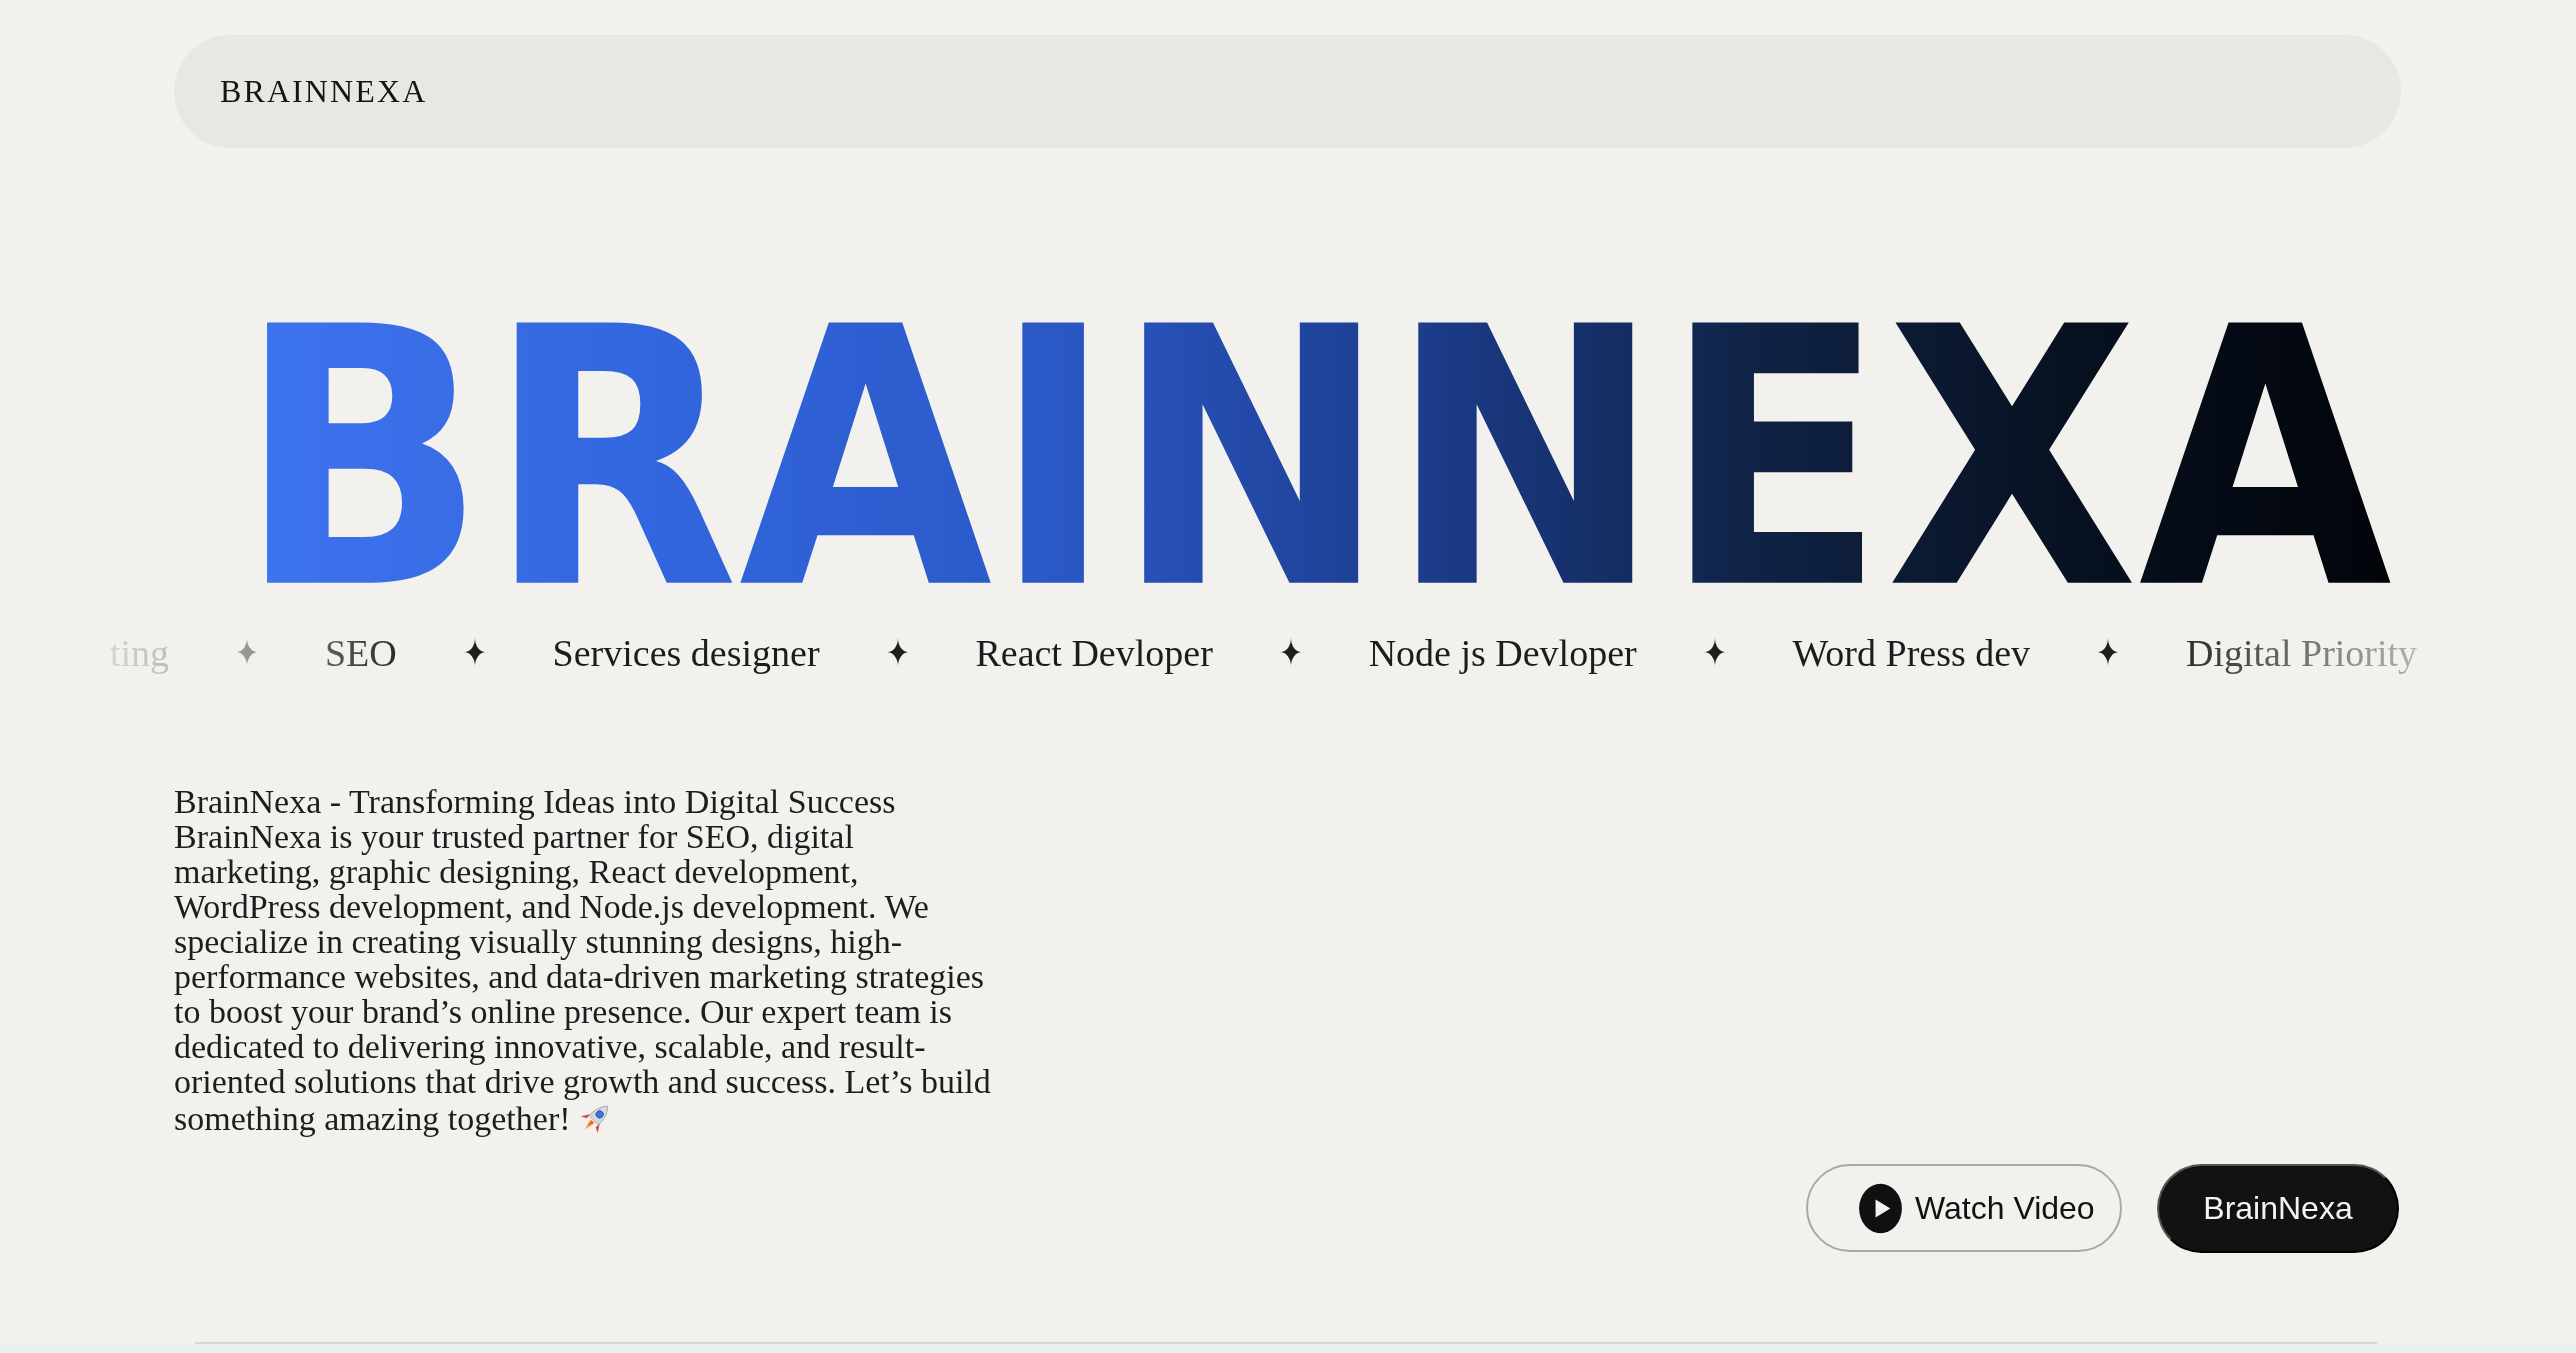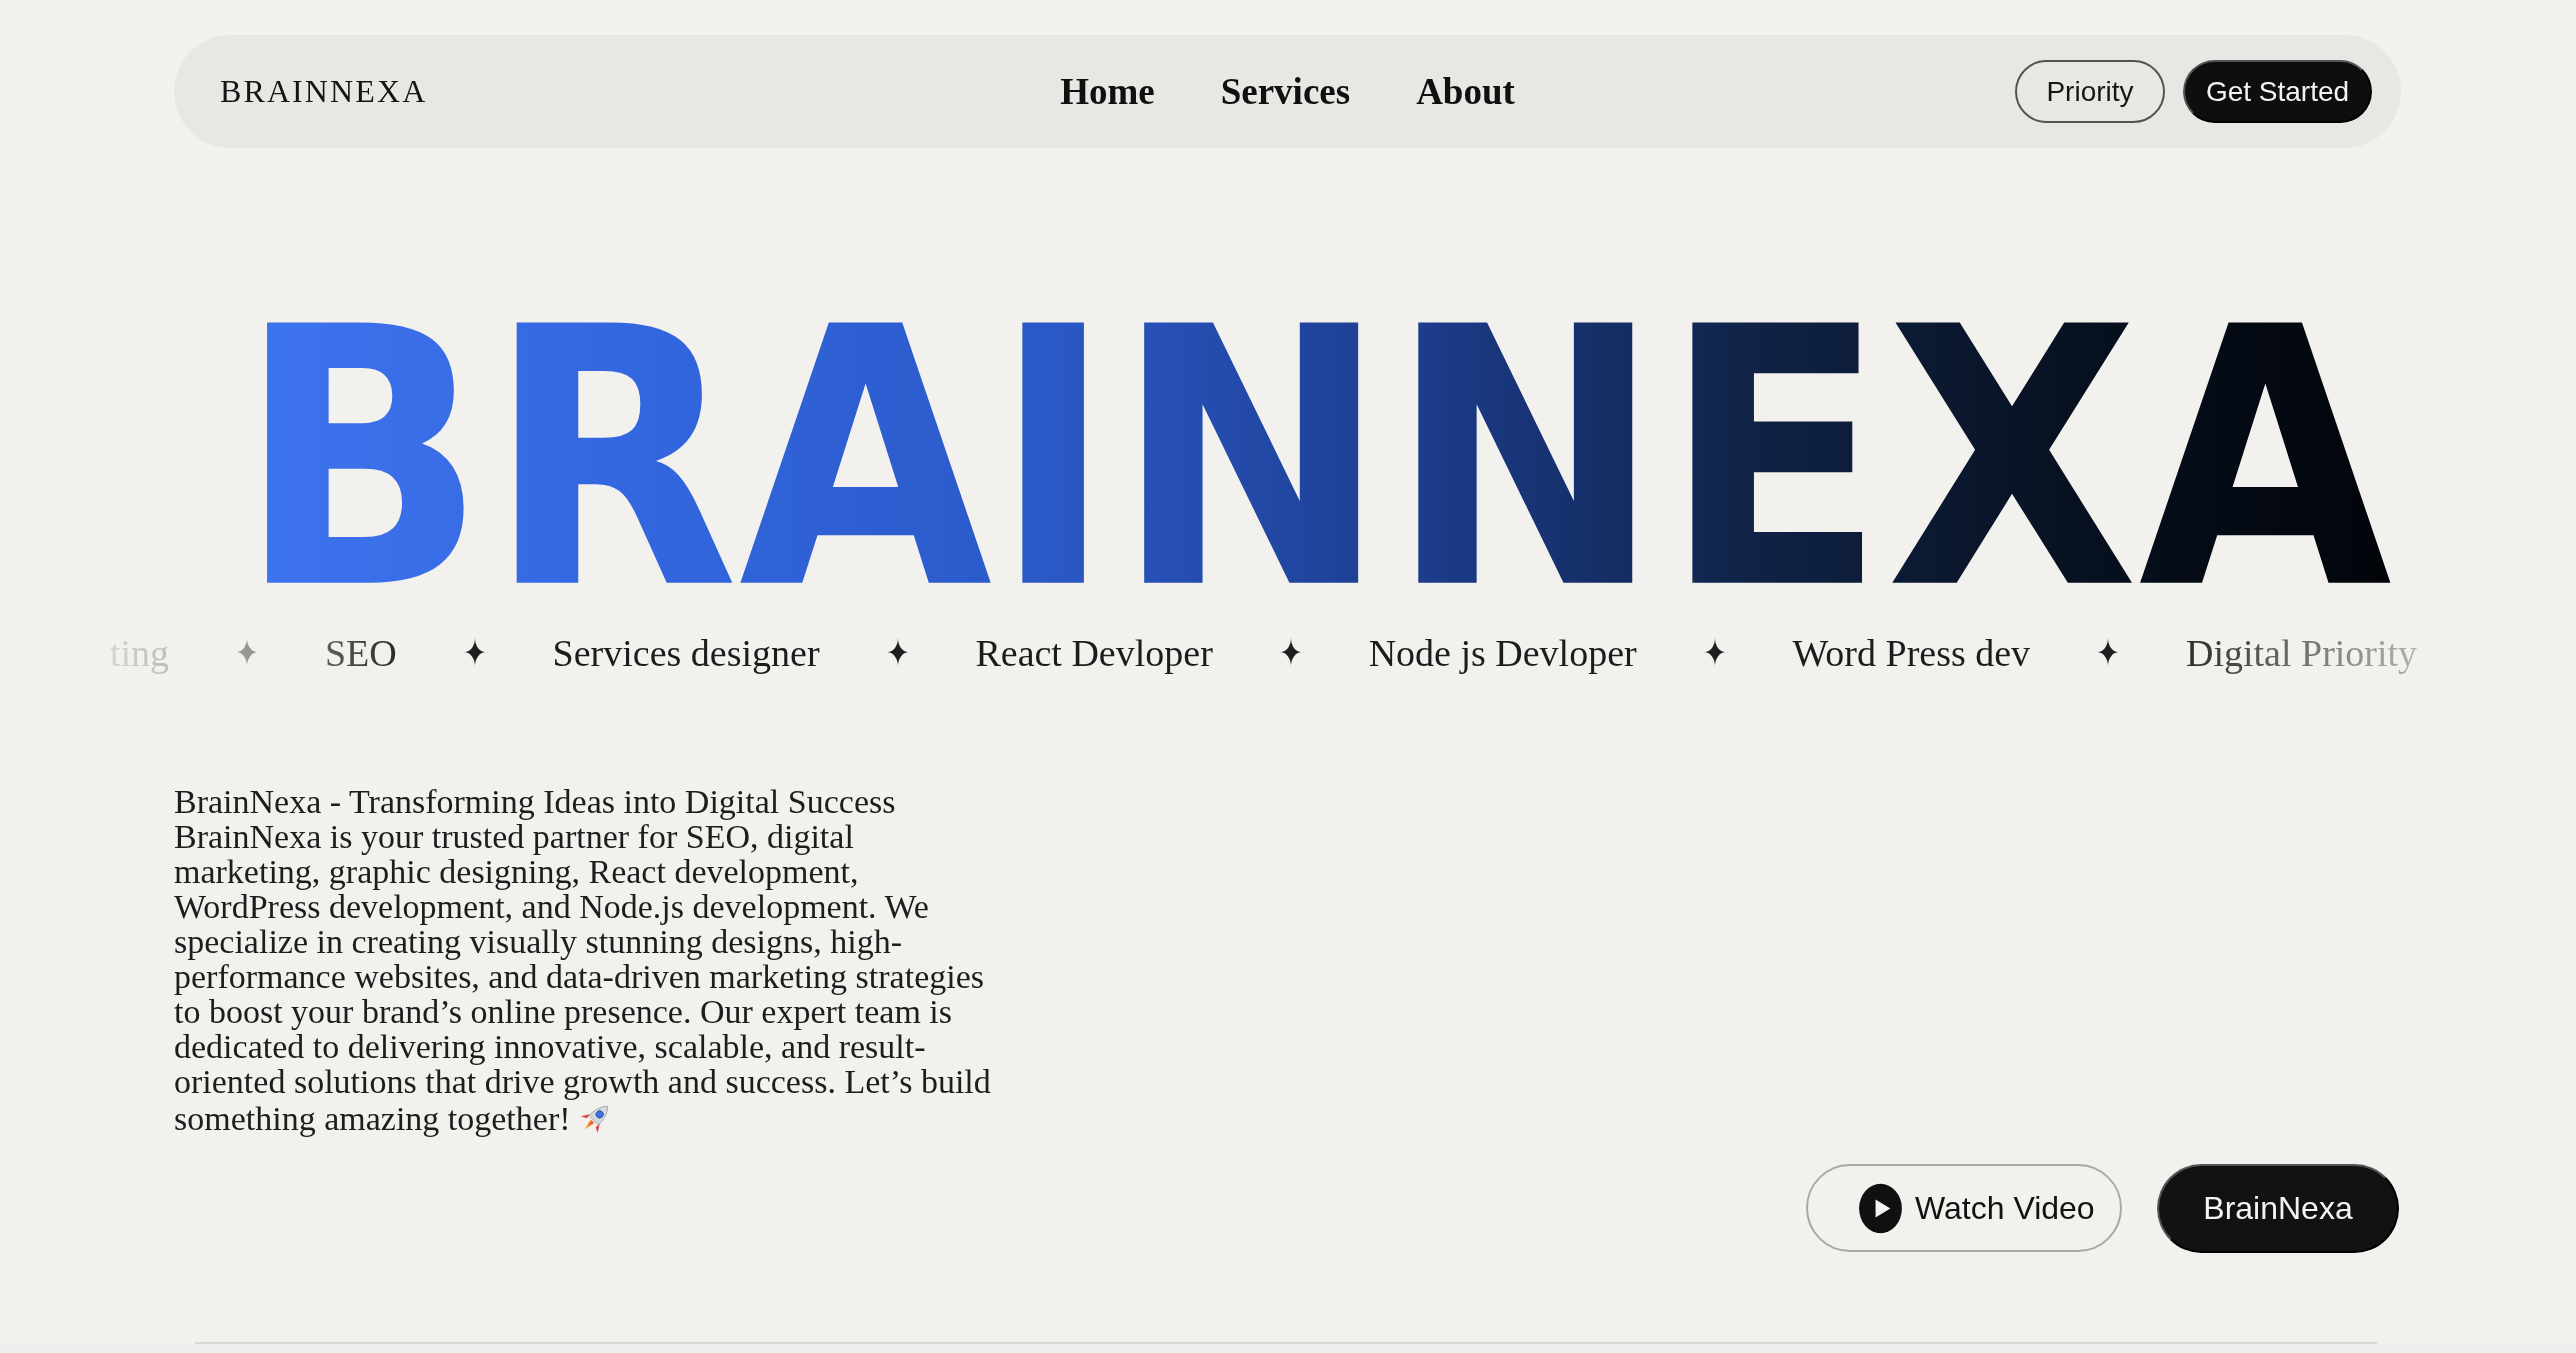--- a/index.html
+++ b/index.html
@@ -110,30 +110,21 @@
     position:absolute; left:0; top:1344px;
     width:2576px; height:10px; background:#edeeef;
   }
 </style>
 </head>
 <body>
 
 <header class="navbar">
   <div class="brand">BRAINNEXA</div>
 
-  <nav class="nav-links">
-    <span class="nav-link">Home</span>
-    <span class="nav-link">Services</span>
-    <span class="nav-link">About</span>
-  </nav>
 
-  <div class="nav-actions">
-    <button class="pill btn-priority">Priority</button>
-    <button class="pill btn-get-started">Get Started</button>
-  </div>
 </header>
 
 <div class="hero">
   <svg width="2155" height="266" viewBox="0 0 2595 320">
     <defs>
       <linearGradient id="heroGrad" x1="0" y1="0" x2="1" y2="0">
         <stop offset="0" stop-color="#3e74ee"></stop>
         <stop offset="0.18" stop-color="#3367e0"></stop>
         <stop offset="0.38" stop-color="#2a58c6"></stop>
         <stop offset="0.55" stop-color="#1c3c8c"></stop>

